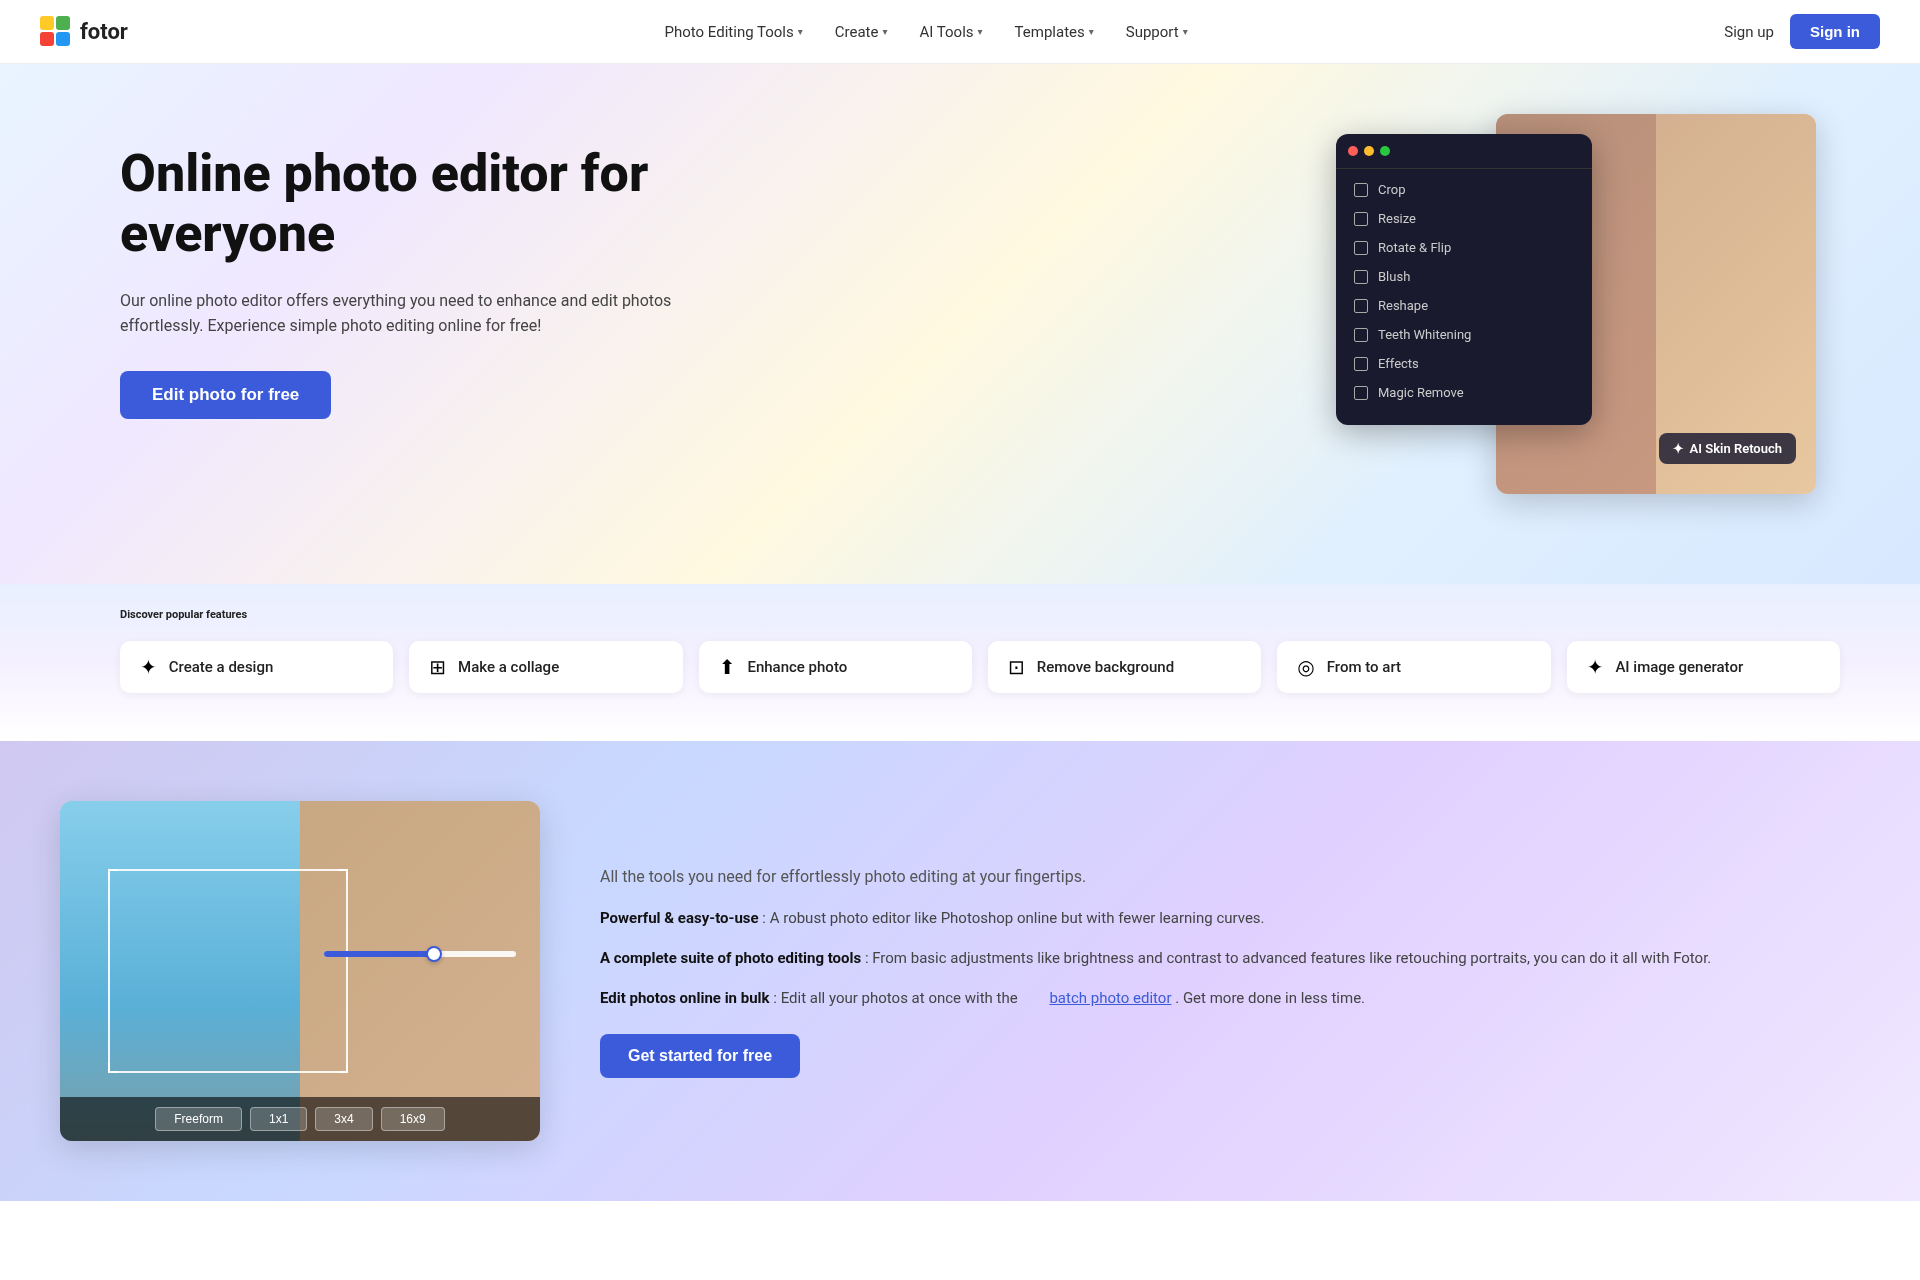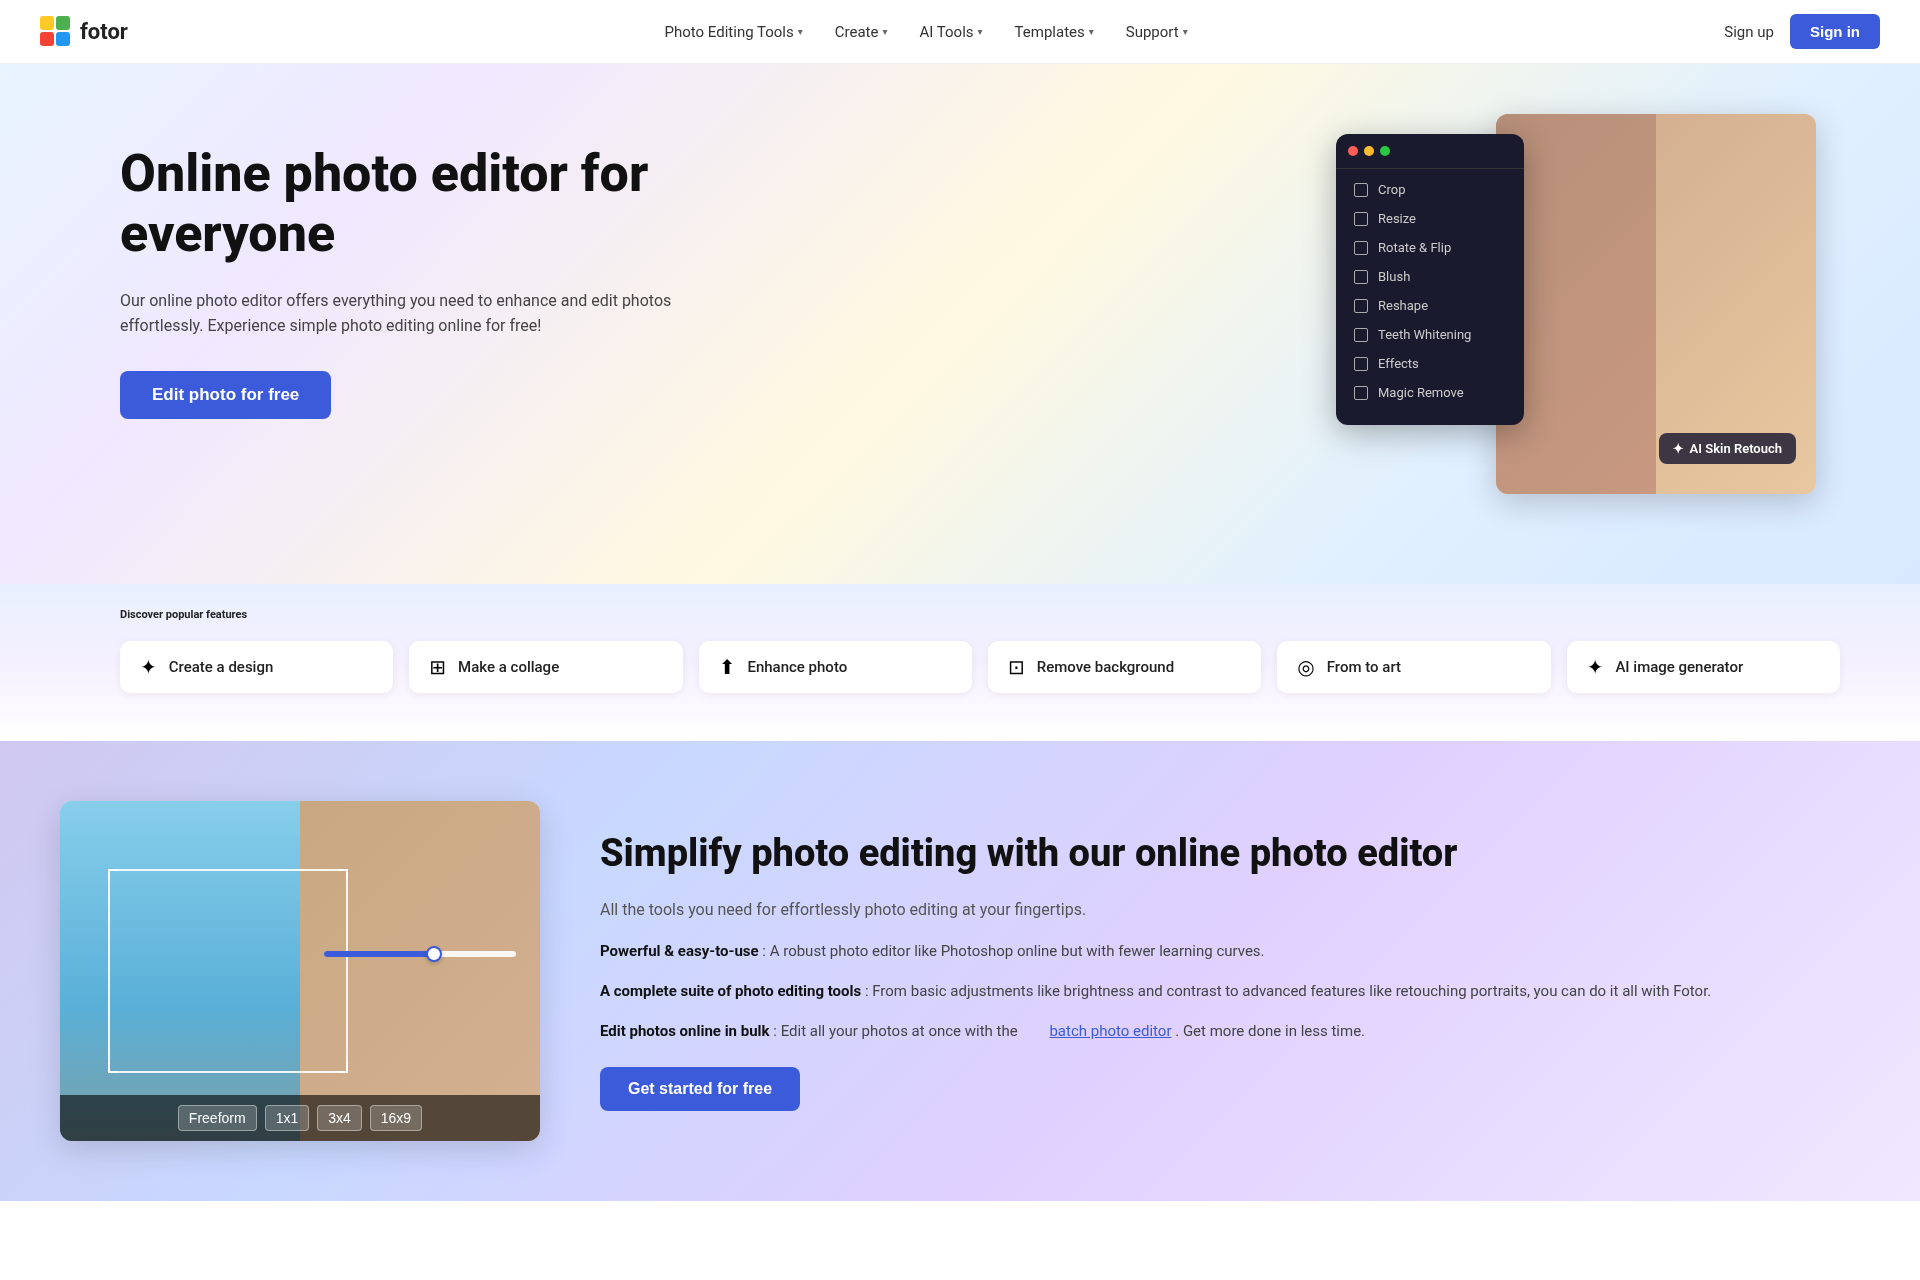--- a/index.html
+++ b/index.html
@@ -38,21 +38,21 @@
     .hero-title { font-size: 52px; font-weight: 800; color: #111; line-height: 1.15; margin-bottom: 24px; }
     .hero-sub { font-size: 16px; color: #444; line-height: 1.6; margin-bottom: 32px; }
     .btn-edit-free {
       background: #3b5bdb; color: #fff; border: none; border-radius: 8px;
       padding: 14px 32px; font-size: 17px; font-weight: 600; cursor: pointer;
     }
 
     
     .hero-right { position: relative; width: 480px; flex-shrink: 0; }
     .editor-mockup {
-      background: #1a1a2e; border-radius: 12px; width: 188px;
+      background: #1a1a2e; border-radius: 12px; width: 256px;
       padding: 12px 0; position: absolute; top: 10px; left: 0; z-index: 2;
       box-shadow: 0 8px 32px rgba(0,0,0,0.3);
     }
     .editor-mockup-header {
       display: flex; align-items: center; padding: 0 12px 12px;
       border-bottom: 1px solid #333;
     }
     .mockup-dots { display: flex; gap: 6px; }
     .dot { width: 10px; height: 10px; border-radius: 50%; }
     .dot-red { background: #ff5f57; }
@@ -126,21 +126,21 @@
     .demo-image-overlay {
       position: absolute; right: 0; top: 0; width: 50%; height: 100%;
       background: linear-gradient(135deg, #c8a882 0%, #d4b090 100%);
     }
     .demo-toolbar {
       display: flex; justify-content: center; gap: 8px;
       padding: 10px; background: rgba(0,0,0,0.6); position: absolute; bottom: 0; left: 0; width: 100%;
     }
     .demo-tool-btn {
       background: rgba(255,255,255,0.2); border: 1px solid rgba(255,255,255,0.4);
-      border-radius: 4px; color: #fff; font-size: 14px; padding: 4px 10px; cursor: pointer;
+      border-radius: 4px; color: #fff; font-size: 12px; padding: 4px 18px; cursor: pointer;
     }
     .demo-slider {
       position: absolute; top: 50%; left: 10%; right: 10%; transform: translateY(-50%);
       background: rgba(255,255,255,0.9); border-radius: 20px; height: 6px;
     }
     .demo-slider-fill {
       background: #3b5bdb; height: 100%; border-radius: 20px; width: 55%;
     }
     .demo-slider-thumb {
       width: 16px; height: 16px; background: #fff; border-radius: 50%;
@@ -335,21 +335,20 @@
           <button class="demo-tool-btn">Freeform</button>
           <button class="demo-tool-btn">1x1</button>
           <button class="demo-tool-btn">3x4</button>
           <button class="demo-tool-btn">16x9</button>
         </div>
       </div>
     </div>
   </div>
 
   <div class="section2-right">
-    <h2 class="section2-title">Simplify photo editing with our online photo editor</h2>
     <p class="section2-sub">All the tools you need for effortlessly photo editing at your fingertips.</p>
 
     <div class="section2-point">
       <strong>Powerful &amp; easy-to-use</strong>
       <span>: A robust photo editor like Photoshop online but with fewer learning curves.</span>
     </div>
 
     <div class="section2-point">
       <strong>A complete suite of photo editing tools</strong>
       <span>: From basic adjustments like brightness and contrast to advanced features like retouching portraits, you can do it all with Fotor.</span>

